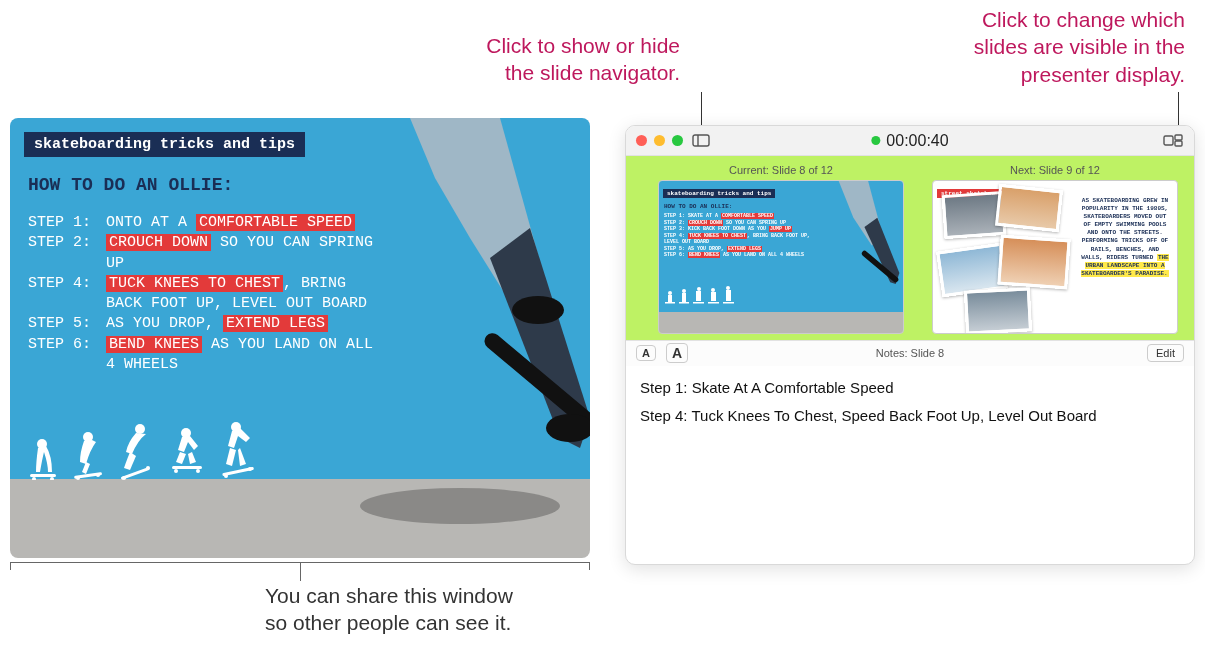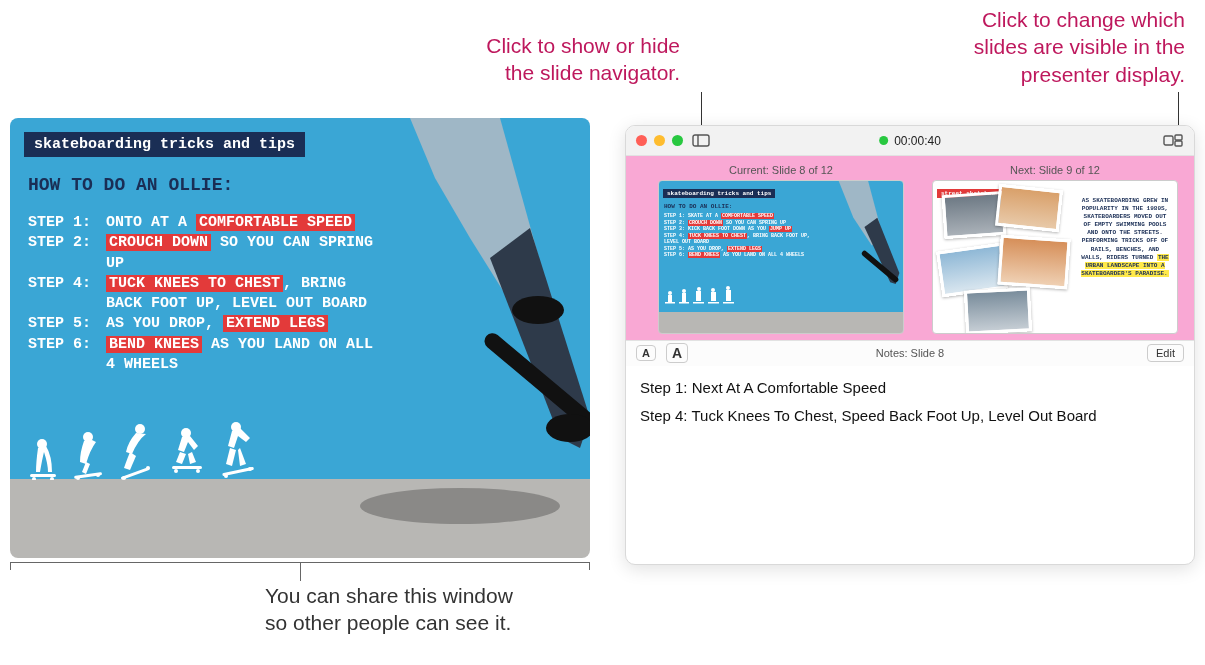--- a/index.html
+++ b/index.html
@@ -45,21 +45,21 @@
   .slide-heading {
     font-family: "Courier New", monospace;
     font-weight: bold;
     color: #1a2e55;
     font-size: 18px;
     margin: 18px 0 0 18px;
   }
   .steps {
     margin: 18px 0 0 18px;
     font-family: "Courier New", monospace;
-    font-weight: bold;
+    font-weight: normal;
     font-size: 15px;
     color: #fff;
     line-height: 1.35;
     max-width: 360px;
   }
   .step-row { display: flex; }
   .step-label { width: 78px; flex-shrink: 0; }
   .step-text .hl { background: #e33a3a; padding: 0 3px; }
   .ollie-figures {
     position: absolute;
@@ -126,30 +126,30 @@
   .tb-btn {
     width:22px; height:18px;
     display:flex;align-items:center;justify-content:center;
     border-radius:4px;
   }
   .tb-btn svg { stroke:#555; }
   .timer {
     position:absolute; left:50%; transform:translateX(-50%);
     display:flex;align-items:center;gap:6px;
     font-variant-numeric:tabular-nums;
-    font-size:12px;
+    font-size:16px;
     color:#222;
   }
   .timer .gdot{width:9px;height:9px;border-radius:50%;background:#28c840;}
   .tb-right { margin-left:auto; }
   .preview-row {
     display:flex;
     gap:28px;
     padding:8px 16px 6px 32px;
-    background:#f9a8d4;
+    background:#bef264;
   }
   .preview-col { flex:1; display:flex; flex-direction:column; align-items:center; }
   .preview-label { font-size:11px; color:#555; margin-bottom:4px; }
   .thumb {
     width:100%;
     aspect-ratio: 16/10;
     border-radius:4px;
     overflow:hidden;
     border:1px solid #ccc;
     position:relative;
@@ -425,16 +425,16 @@
     </div>
   </div>
 
   <div class="notes-bar">
     <span class="font-btn">A</span>
     <span class="font-btn big">A</span>
     <span class="notes-title">Notes: Slide 8</span>
     <span class="edit-btn">Edit</span>
   </div>
   <div class="notes-body" id="notes-body">
-      <div>Step 1: Next At A Comfortable Speed</div>
+      <div>Step 1: Skate At A Comfortable Speed</div>
       <div>Step 4: Tuck Knees To Chest, Speed Back Foot Up, Level Out Board</div>
     </div>
 </div>
 
 </body></html>

